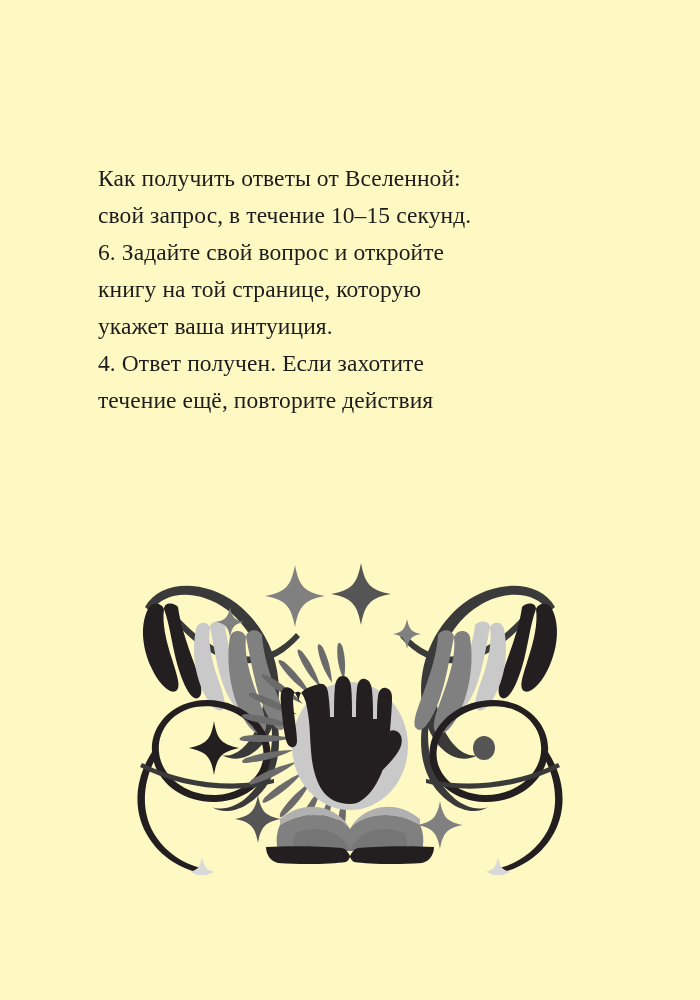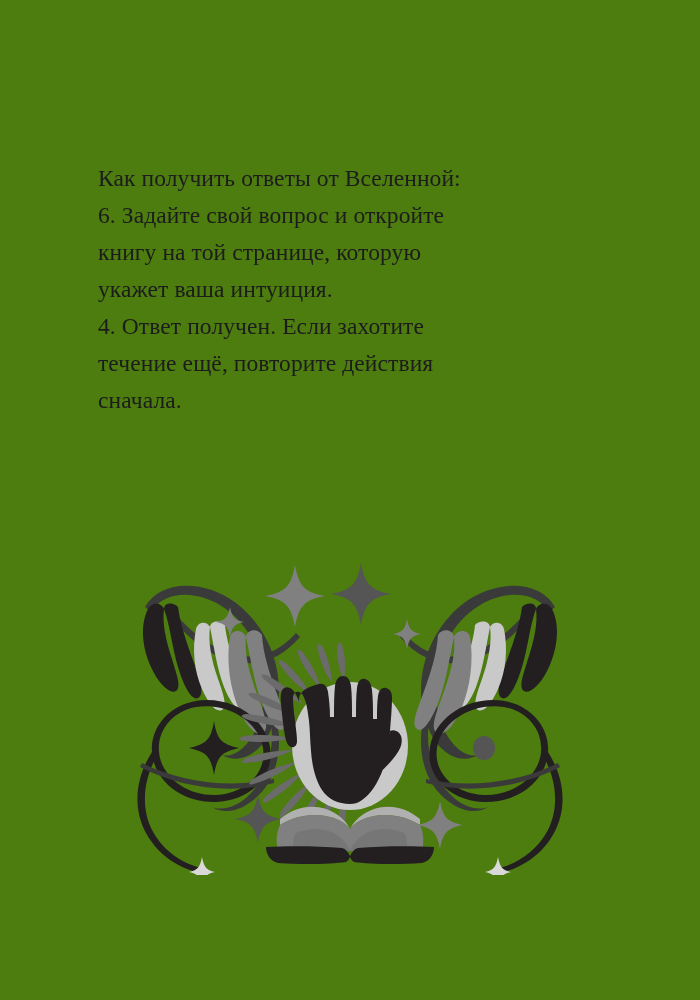--- a/index.html
+++ b/index.html
@@ -4,21 +4,21 @@
 <style>
   html, body {
     margin: 0;
     padding: 0;
     background: #ffffff;
   }
   #page {
     position: relative;
     width: 700px;
     height: 1000px;
-    background: #4d7c0f;
+    background: #fef9c3;
     overflow: hidden;
     font-family: "Liberation Serif", "DejaVu Serif", serif;
   }
   #instructions {
     position: absolute;
     left: 98px;
     top: 160px;
     width: 470px;
   }
   #instructions .line {
@@ -41,26 +41,26 @@
     height: 320px;
   }
 </style>
 </head>
 <body>
 
 <div id="page">
 
   <div id="instructions">
     <div class="line">Как получить ответы от Вселенной:</div>
+    <div class="line">свой запрос, в течение 10–15 секунд.</div>
     <div class="line">6. Задайте свой вопрос и откройте</div>
     <div class="line">книгу на той странице, которую</div>
     <div class="line">укажет ваша интуиция.</div>
     <div class="line">4. Ответ получен. Если захотите</div>
     <div class="line">течение ещё, повторите действия</div>
-    <div class="line">сначала.</div>
   </div>
 
   <div id="ornament">
     <svg viewBox="0 0 464 320" xmlns="http://www.w3.org/2000/svg">
 
       <g>
         <path d="M60,62 C95,100 140,120 178,78 L182,82 C142,128 92,108 56,66 Z" fill="#3a3a3a"></path>
         <path d="M404,62 C369,100 324,120 286,78 L282,82 C322,128 372,108 408,66 Z" fill="#3a3a3a"></path>
       </g>
 

